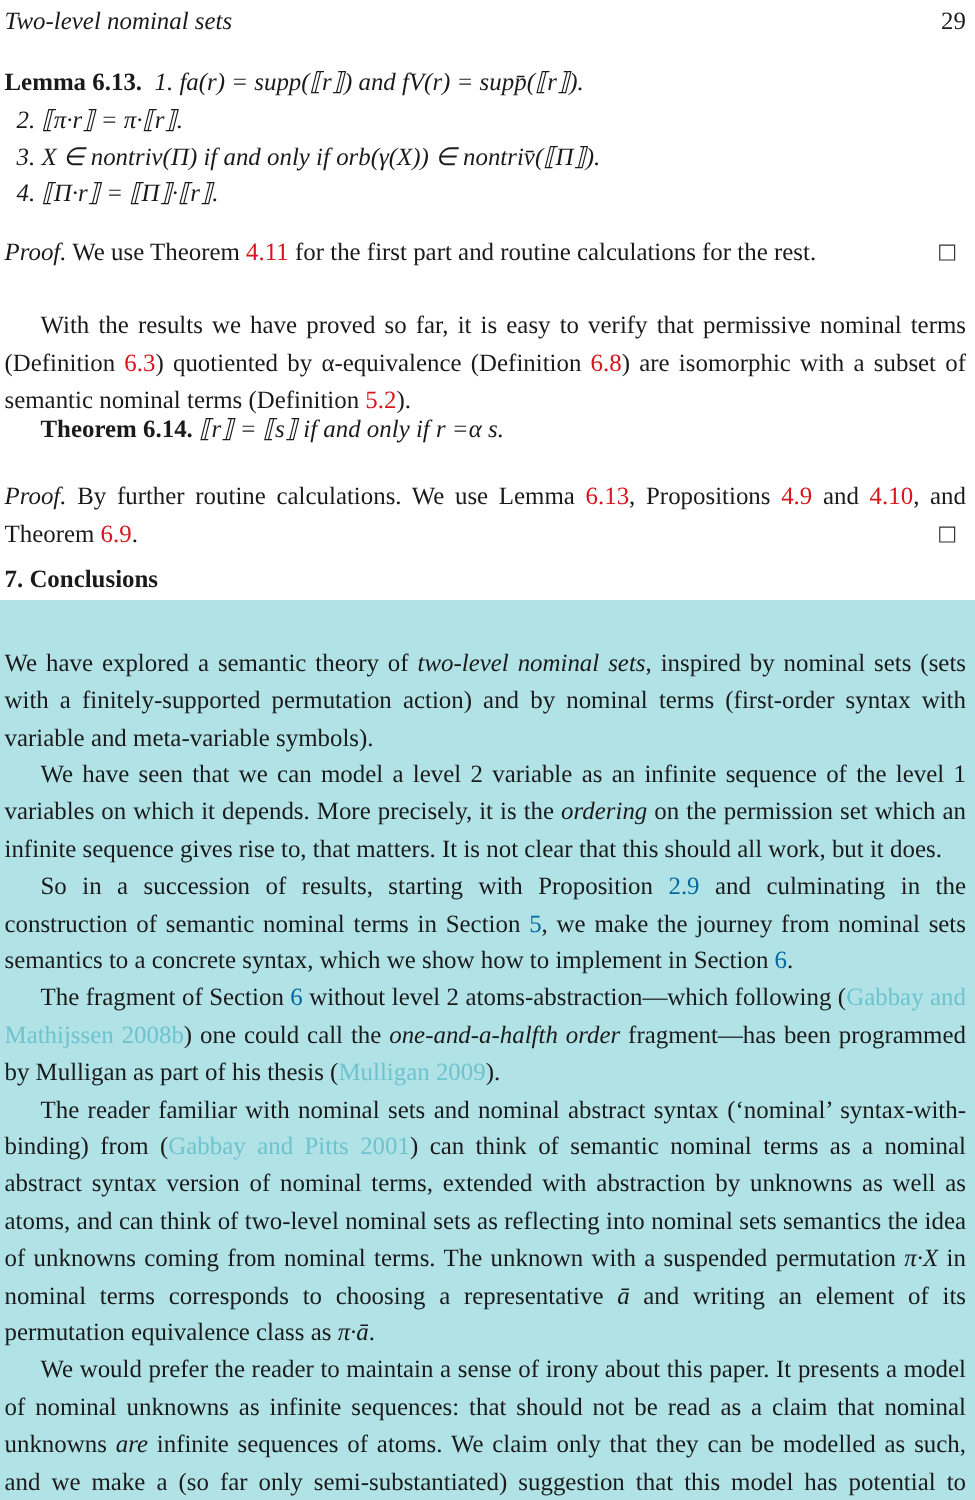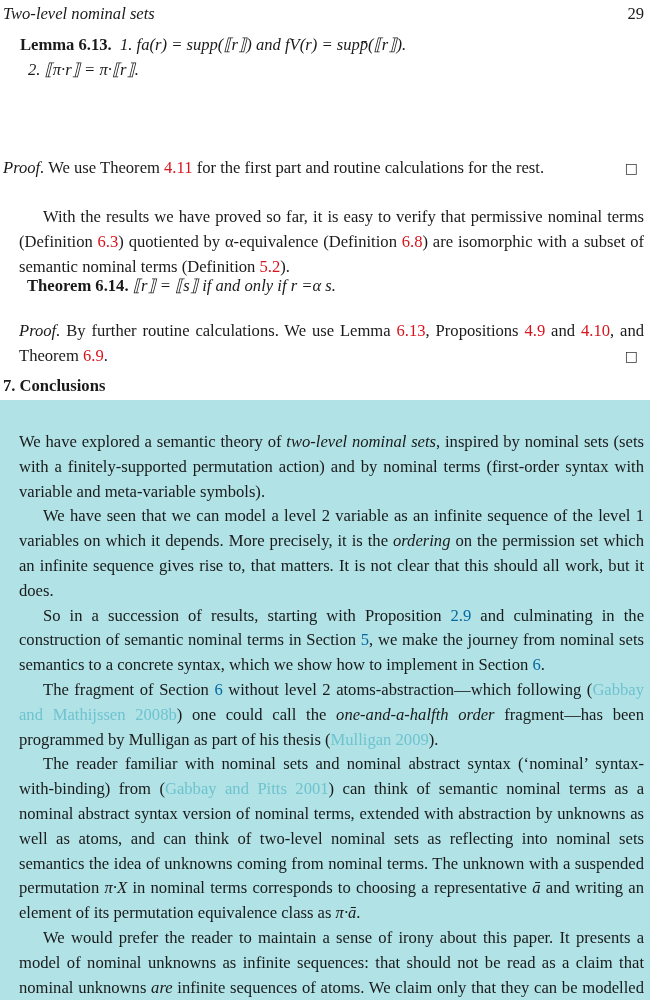--- a/index.html
+++ b/index.html
@@ -12,42 +12,44 @@
   .header { position: absolute; top: 2px; left: 3px; right: 6px; height: 22px; }
   .header .running { font-style: italic; position: absolute; left: 0; top: 0; }
   .header .pnum { position: absolute; right: 0; top: 0; }
   .block { position: absolute; left: 3px; right: 6px; }
   .bold { font-weight: bold; }
   .it { font-style: italic; }
   .ref { color: #d8141d; text-align: center; }
   .ref-hl { color: #0369a1; }
   .cite-hl { color: #6fc3cf; }
   .qed { position: absolute; right: 6px; font-family: "DejaVu Sans", sans-serif; font-size: 14px; color: #333; }
-  .just { text-align: justify; text-align-last: left; margin-left: 16px; }
+  .just { text-align: justify; text-align-last: left; }
   .ind { text-indent: 24px; }
   .highlight { position: absolute; left: 0; top: 400px; width: 650px; height: 600px; background: #b0e2e6; }
   .sec-title { font-weight: bold; }
   p { margin: 0; }
   .item { margin-left: 8px; }
 </style>
 </head>
 <body>
 
 <div class="page">
 
   <div class="highlight"></div>
 
   <div class="header">
     <span class="running">Two-level nominal sets</span>
     <span class="pnum">29</span>
   </div>
 
-  <div class="block" style="top:33px;margin-left:17px;">
+  <div class="block" style="top:43px;">
     <p><span class="bold">Lemma 6.13.</span>&nbsp;&nbsp;<span class="it">1. fa(r) = supp(⟦r⟧) and fV(r) = supp̄(⟦r⟧).</span></p>
     <p class="item it">2. ⟦π·r⟧ = π·⟦r⟧.</p>
+    <p class="item it">3. X ∈ nontriv(Π) if and only if orb(γ(X)) ∈ nontriv̄(⟦Π⟧).</p>
+    <p class="item it">4. ⟦Π·r⟧ = ⟦Π⟧·⟦r⟧.</p>
   </div>
 
   <div class="block" style="top:156px;">
     <p><span class="it">Proof.</span><span> We use Theorem </span><span class="ref">4.11</span><span> for the first part and routine calculations for the rest.</span></p>
     <span class="qed" style="top:0;">□</span>
   </div>
 
   <div class="block just ind" style="top:205px;">
     <span>With the results we have proved so far, it is easy to verify that permissive nominal terms (Definition </span><span class="ref">6.3</span><span>) quotiented by α-equivalence (Definition </span><span class="ref">6.8</span><span>) are isomorphic with a subset of semantic nominal terms (Definition </span><span class="ref">5.2</span><span>).</span>
   </div>

